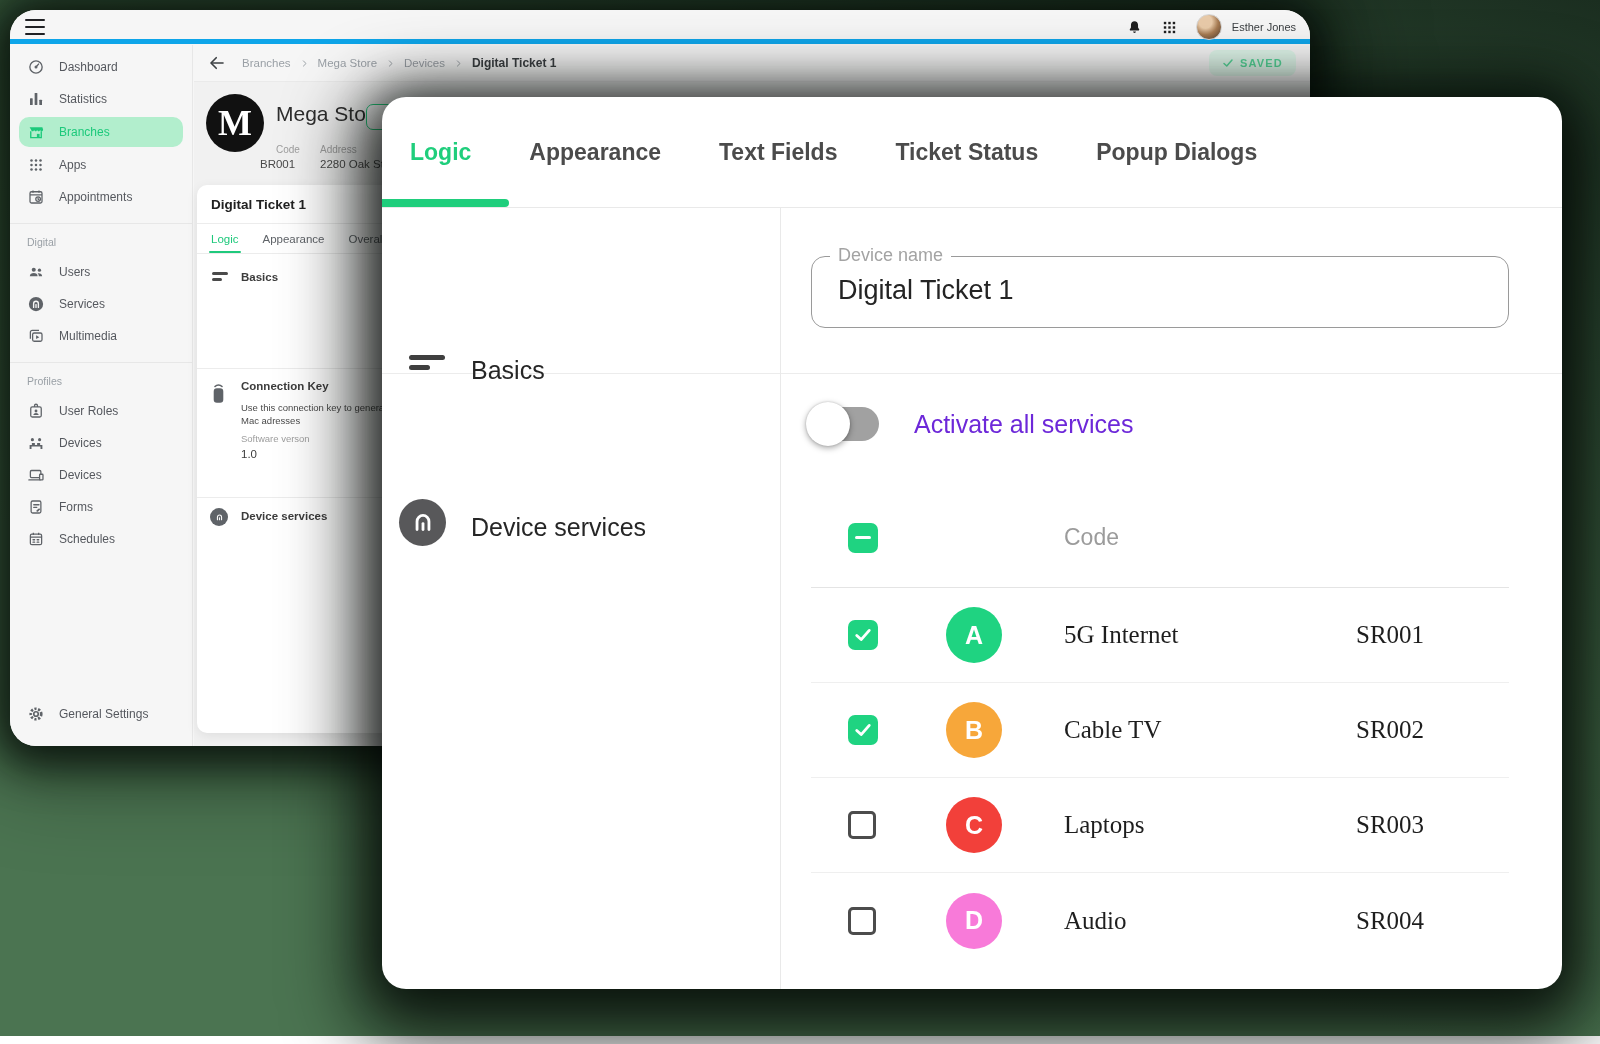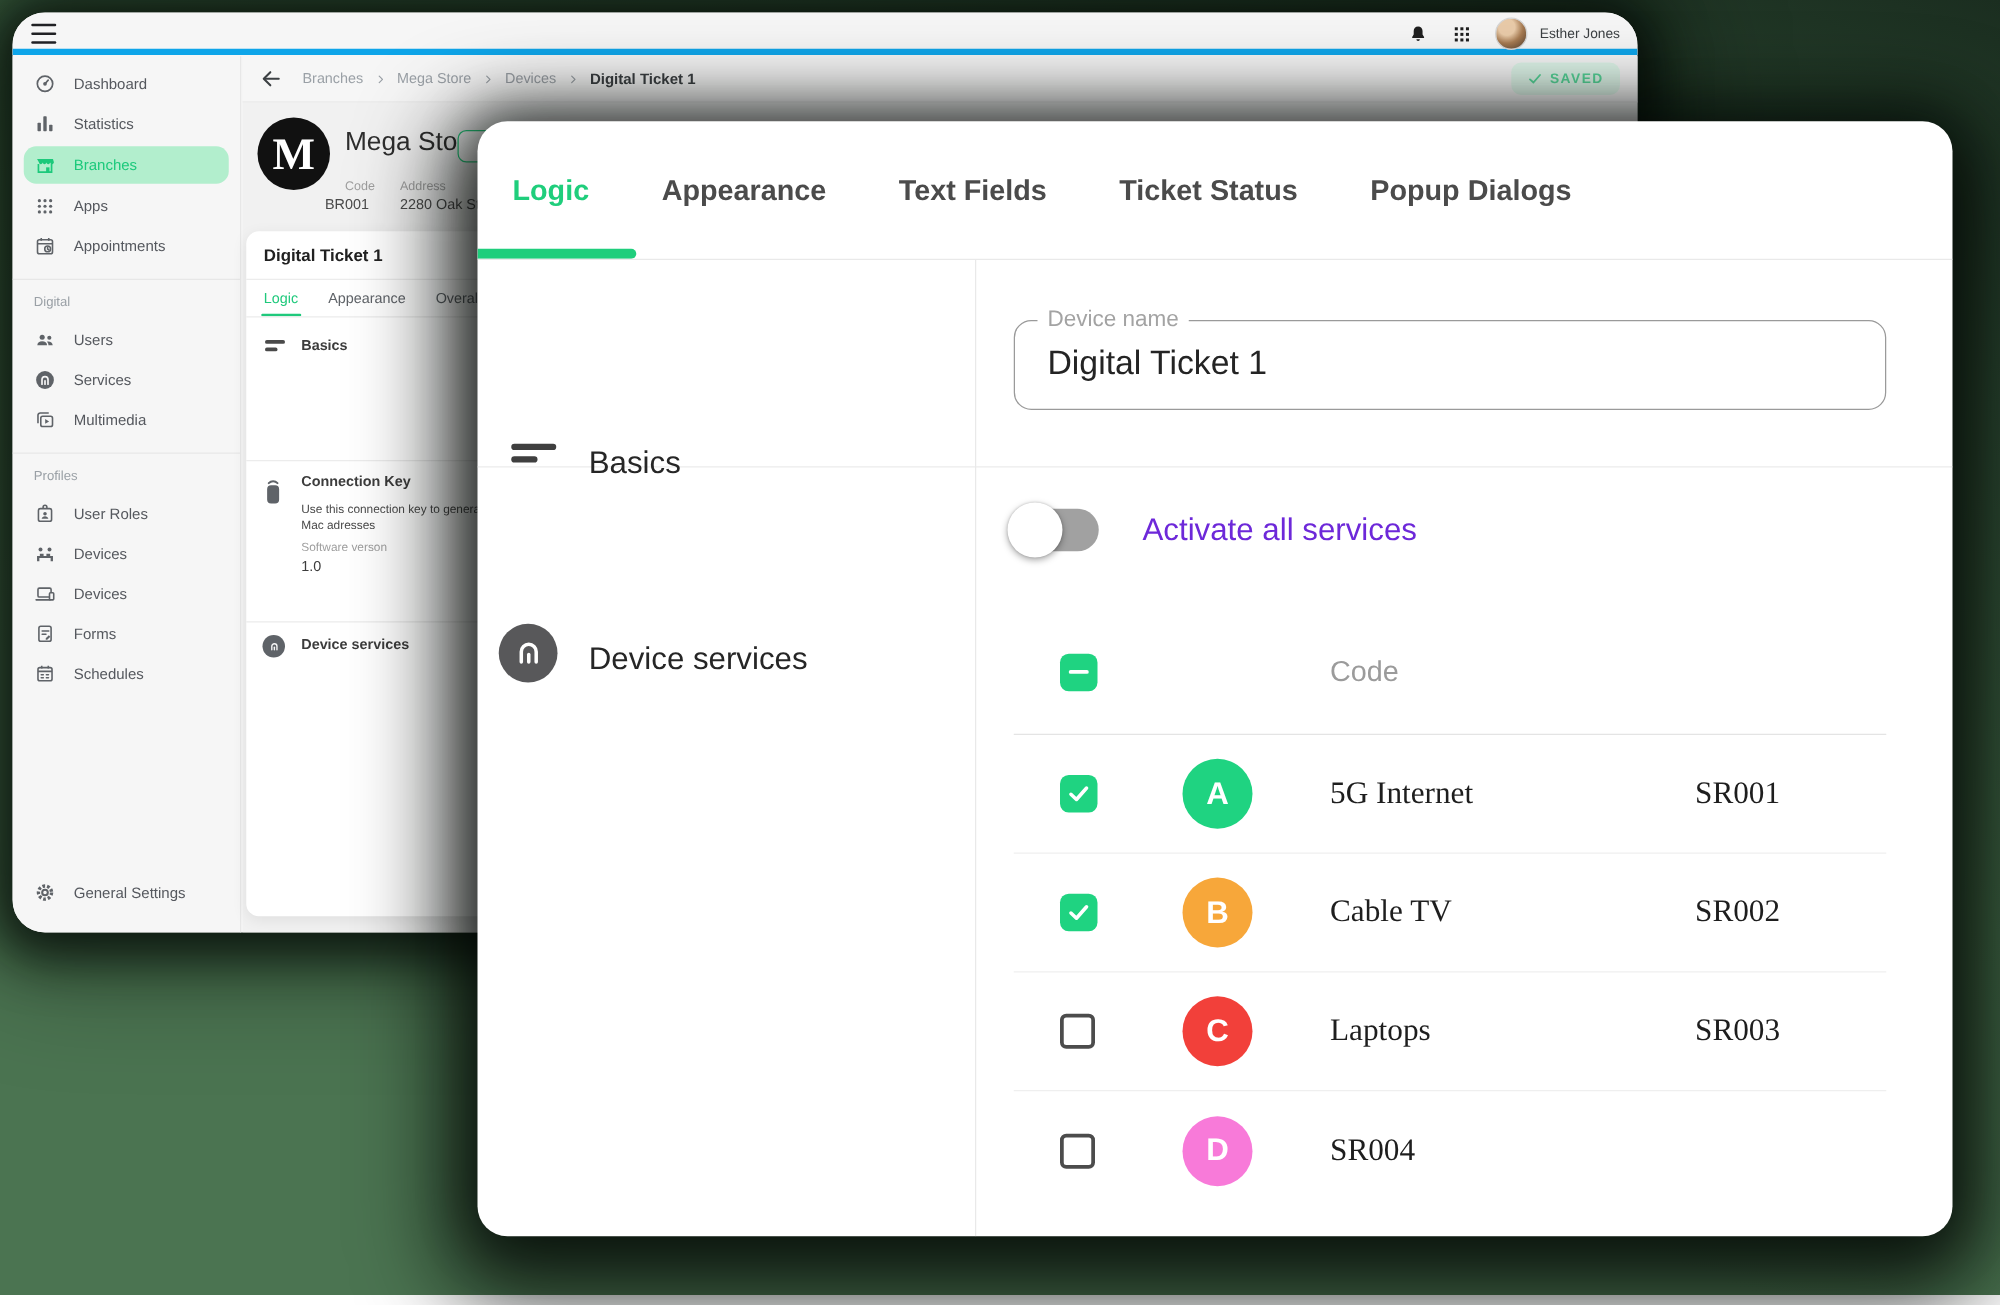--- a/index.html
+++ b/index.html
@@ -511,20 +511,21 @@
             <div class="svc-name">Laptops</div>
             <div class="svc-code">SR003</div>
           </div>
           <div class="t-row t-body-row last">
             <div class="cb-cell">
               <div class="checkbox unchecked"></div>
             </div>
             <div>
               <div class="svc-avatar" style="background: rgb(248, 122, 217);">D</div>
             </div>
+            <div class="svc-name">Audio</div>
             <div class="svc-code">SR004</div>
           </div>
         </div>
     </div>
   </div>
 </div>
 
 <div class="bottom-strip"></div>
 
 </body></html>

